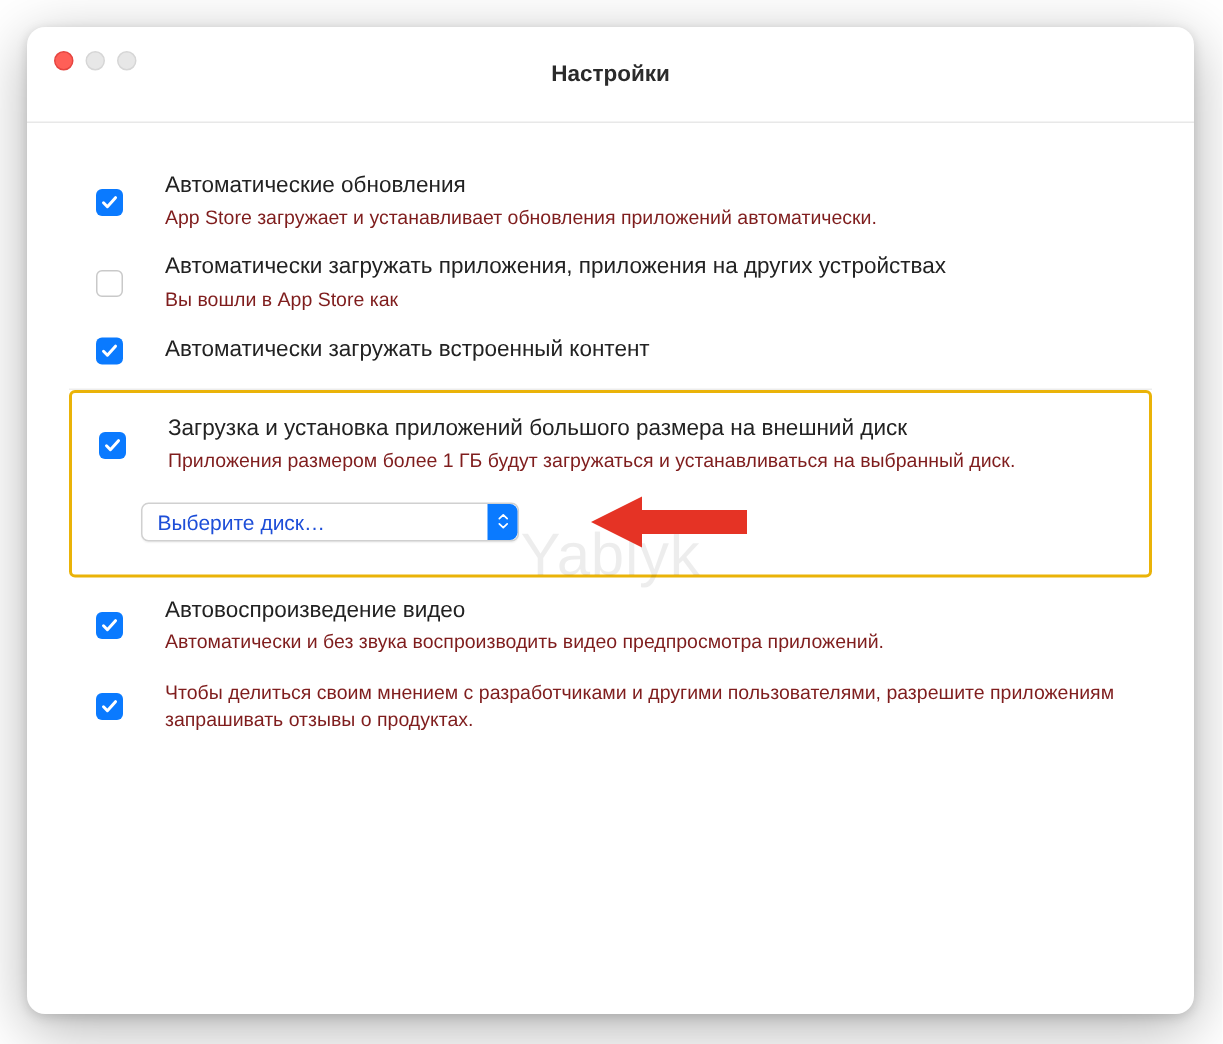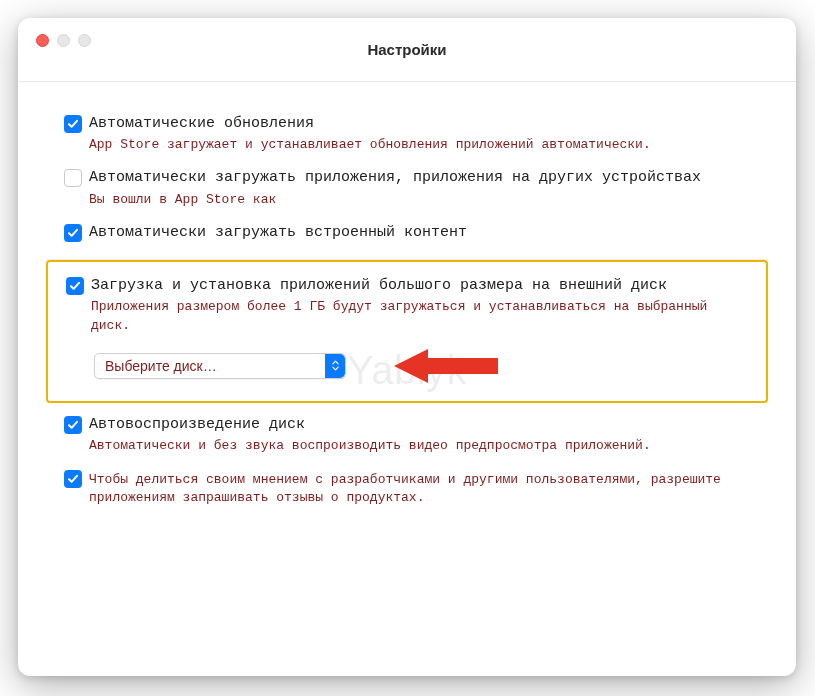--- a/index.html
+++ b/index.html
@@ -49,23 +49,22 @@
     .content {
       padding: 20px 28px 24px 28px;
     }
     .group {
       padding: 12px 18px 16px 18px;
       border-bottom: 1px solid #ededed;
     }
     .group:last-child { border-bottom: none; }
     .row {
       display: flex;
-      align-items: flex-start;
-      gap: 7px;
-      font-family: Liberation Mono, monospace;
+      align-items: center;
+      gap: 28px;
     }
     .row + .row { margin-top: 14px; }
     .checkbox {
       width: 18px; height: 18px;
       border-radius: 4px;
       flex-shrink: 0;
       display: flex; align-items: center; justify-content: center;
       margin-top: 1px;
     }
     .checkbox.checked {
@@ -104,21 +103,21 @@
     .popup {
       width: 252px;
       height: 26px;
       background: #fff;
       border: 1px solid #d0d0d0;
       border-radius: 5px;
       display: flex;
       align-items: center;
       padding-left: 10px;
       font-size: 14px;
-      color: #7f1d1d;
+      color: #1d4ed8;
       box-shadow: 0 1px 1px rgba(0,0,0,0.05);
       position: relative;
     }
     .popup .endcap {
       position: absolute;
       right: 0; top: 0; bottom: 0;
       width: 20px;
       background: #0a7aff;
       border-top-right-radius: 5px;
       border-bottom-right-radius: 5px;
@@ -230,21 +229,21 @@
     </div>
 
     <div class="group" style="border-bottom:none;">
       <div class="row">
         <div class="checkbox checked">
           <svg viewBox="0 0 12 12">
               <path d="M2 6.2 L4.6 8.8 L10 2.8" stroke="#fff" stroke-width="2" fill="none" stroke-linecap="round" stroke-linejoin="round"></path>
             </svg>
         </div>
         <div class="textcol">
-          <div class="label">Автовоспроизведение диск</div>
+          <div class="label">Автовоспроизведение видео</div>
           <div class="desc">Автоматически и без звука воспроизводить видео предпросмотра приложений.</div>
         </div>
       </div>
 
       <div class="row">
         <div class="checkbox checked">
           <svg viewBox="0 0 12 12">
               <path d="M2 6.2 L4.6 8.8 L10 2.8" stroke="#fff" stroke-width="2" fill="none" stroke-linecap="round" stroke-linejoin="round"></path>
             </svg>
         </div>

